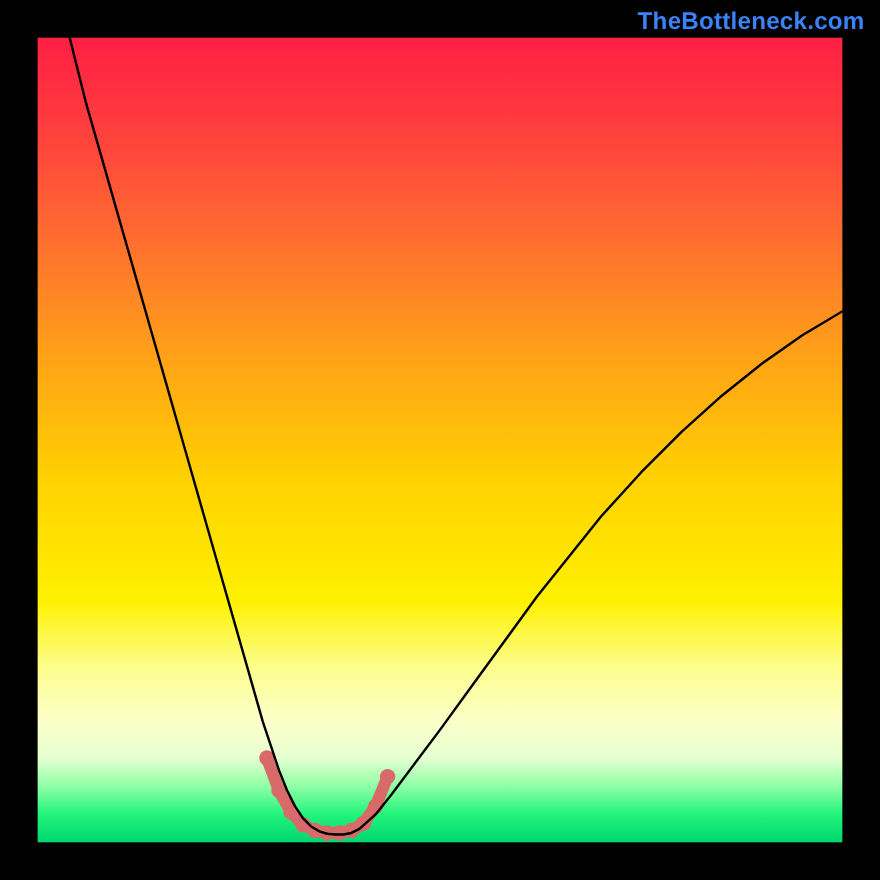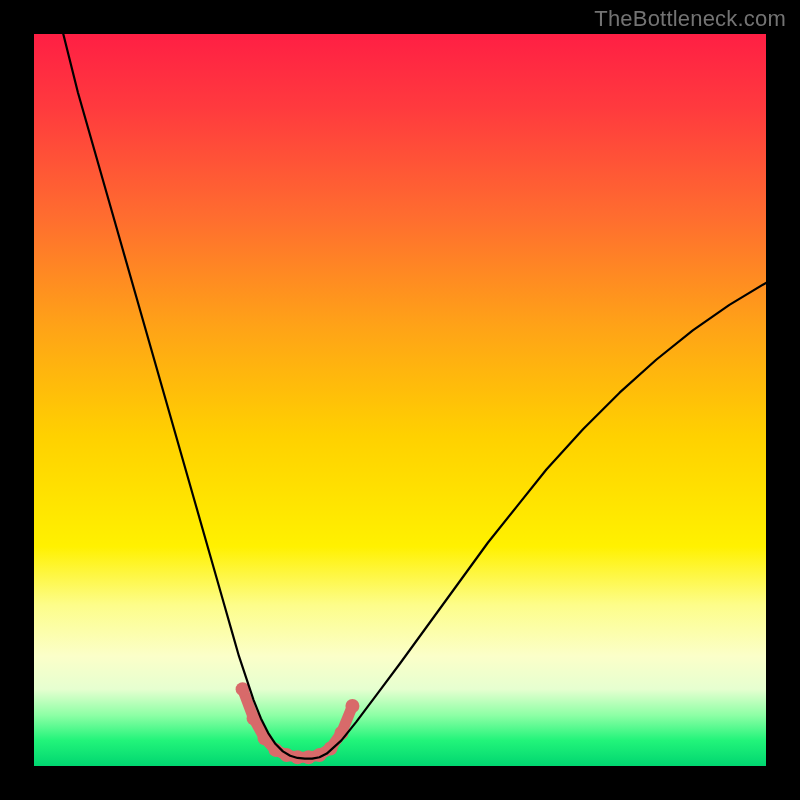--- a/index.html
+++ b/index.html
@@ -23,23 +23,23 @@
     position: absolute;
     left: 34px;
     top: 34px;
     width: 732px;
     height: 732px;
   }
   .watermark {
     position: absolute;
     top: 6px;
     right: 14px;
-    color: #737373;
+    color: #3b82f6;
     font-size: 22px;
-    font-weight: 400;
+    font-weight: 700;
     letter-spacing: 0.2px;
     z-index: 10;
   }
   svg { display: block; }
 </style>
 </head>
 <body>
 
 <div class="frame">
 

